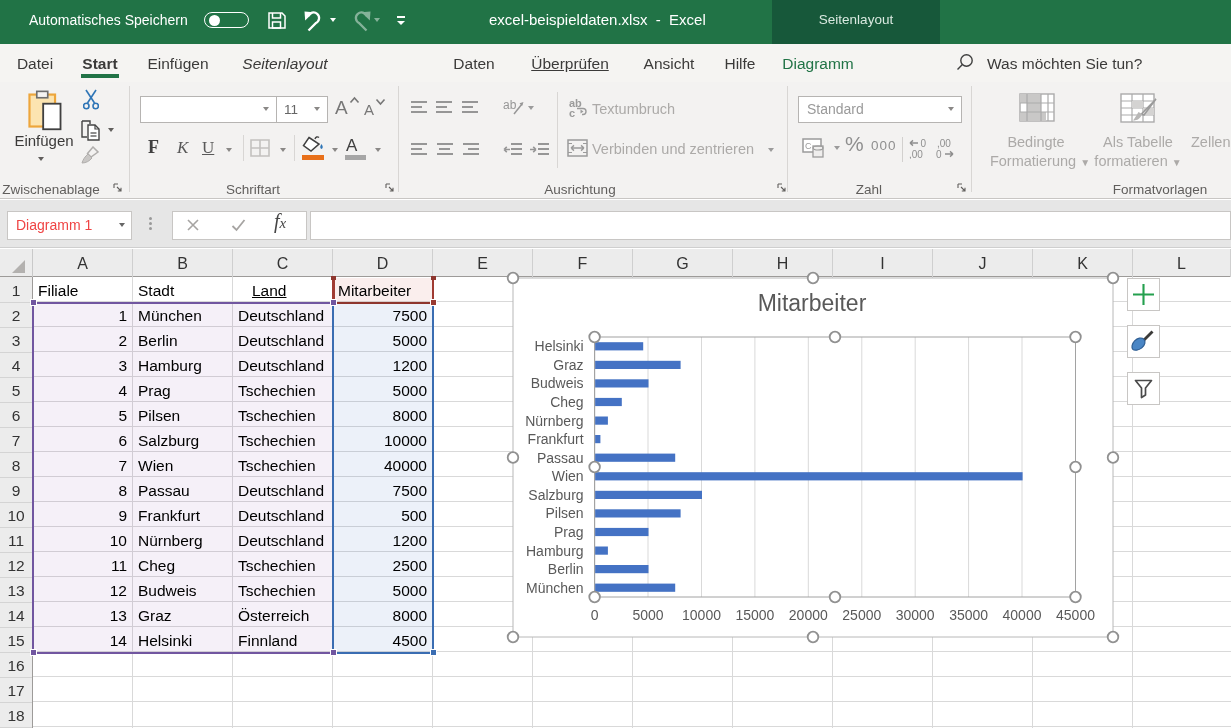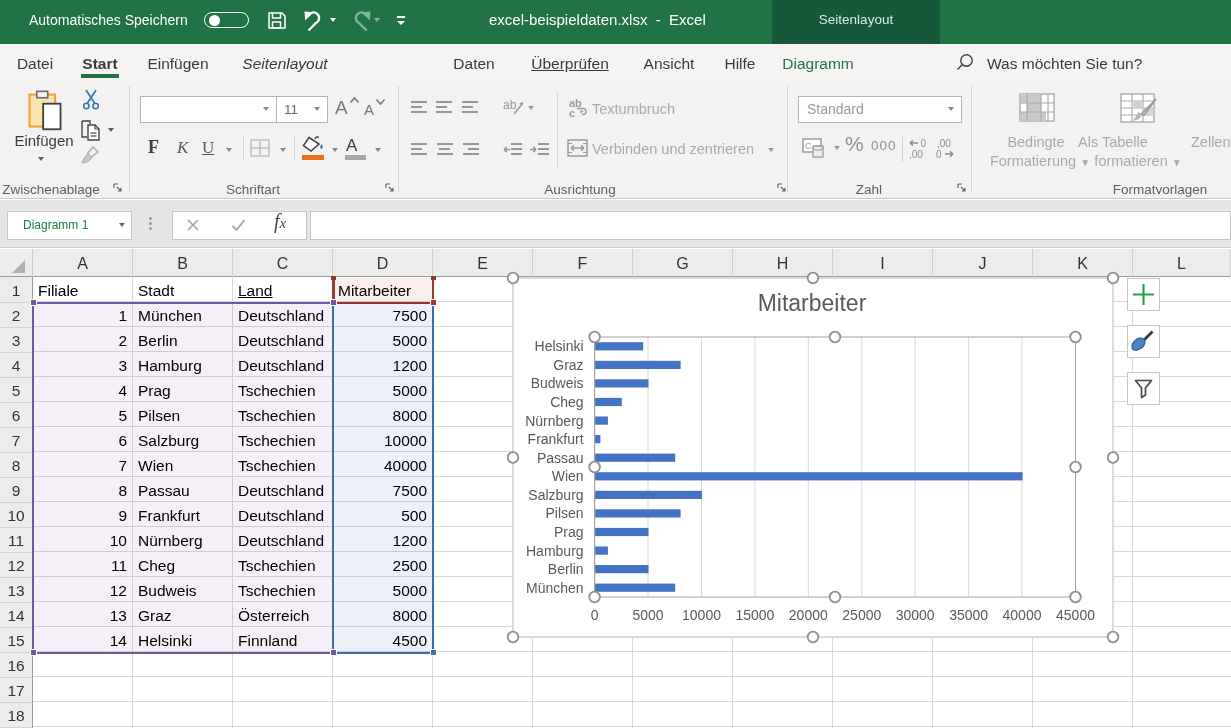--- a/index.html
+++ b/index.html
@@ -259,26 +259,26 @@
       <div class="ric dis" style="left:976px;top:52px;width:120px;text-align:center;font-size:14.5px;">Bedingte</div>
       <div class="ric dis" style="left:976px;top:71px;width:128px;text-align:center;font-size:14.5px;">Formatierung <span style="font-size:10px;">▼</span></div>
       <svg class="abs" style="left:1120px;top:11px" width="42" height="40" viewBox="0 0 42 40">
 <rect x="1" y="1" width="33" height="28" fill="#fff" stroke="#ababab" stroke-width="1.4"></rect>
 <path d="M1 8 h33 M1 15 h33 M1 22 h33 M12 1 v28 M23 1 v28" stroke="#ababab" stroke-width="1.2"></path>
 <rect x="12" y="8" width="11" height="7" fill="#d4d3d2"></rect>
 <rect x="23" y="15" width="11" height="7" fill="#d4d3d2"></rect>
 <path d="M36 6 L24 22 l-2.5 -1 z" fill="#e9e8e7" stroke="#9b9b9b" stroke-width="1.6"></path>
 <path d="M22 21 c-1.5 4.5 -4.5 6.5 -9 6.5 c2.5 -3 3.5 -5.5 5.5 -8.5 Z" fill="#b8b7b6"></path>
 </svg>
-      <div class="ric dis" style="left:1078px;top:52px;width:120px;font-size:14.5px;">Als Tabelle</div>
+      <div class="ric dis" style="left:1078px;top:52px;width:120px;text-align:center;font-size:14.5px;">Als Tabelle</div>
       <div class="ric dis" style="left:1078px;top:71px;width:120px;text-align:center;font-size:14.5px;">formatieren <span style="font-size:10px;">▼</span></div>
       <div class="ric dis" style="left:1191px;top:52px;font-size:14.5px;">Zellen</div>
     </div>
     <div id="fbar" class="abs">
-      <div class="fbox" style="left:7px;width:125px;font-size:12px;color:#15803d;line-height:27px;padding-left:15px;">Diagramm 1</div>
+      <div class="fbox" style="left:7px;width:125px;font-size:14px;color:#ef4444;line-height:27px;padding-left:8px;">Diagramm 1</div>
       <div class="dropt" style="left:119px;top:23px;border-top-color:#666;"></div>
       <div class="abs" style="left:149px;top:17px;width:3px;height:3px;border-radius:50%;background:#999;"></div>
       <div class="abs" style="left:149px;top:22px;width:3px;height:3px;border-radius:50%;background:#999;"></div>
       <div class="abs" style="left:149px;top:27px;width:3px;height:3px;border-radius:50%;background:#999;"></div>
       <div class="fbox" style="left:172px;width:135px;"></div>
       <svg class="abs" style="left:186px;top:18px" width="14" height="14" viewBox="0 0 14 14">
 <path d="M2 2 L12 12 M12 2 L2 12" stroke="#a6a4a2" stroke-width="1.6"></path>
       </svg>
       <svg class="abs" style="left:231px;top:18px" width="15" height="14" viewBox="0 0 15 14">
 <path d="M1.5 8 L5.5 12 L13.5 2" fill="none" stroke="#a6a4a2" stroke-width="1.8"></path>
@@ -335,21 +335,21 @@
       <div class="selr" style="left:430.5px;top:26.5px;width:5px;height:4.5px;background:#8e362e;"></div>
       <div class="selr" style="left:334px;top:52.5px;width:98px;height:2.5px;background:#8e362e;"></div>
       <div class="selr" style="left:29.5px;top:50.0px;width:7px;height:7px;background:#7156a0;border:1px solid #fff;"></div>
       <div class="selr" style="left:329.5px;top:50.0px;width:7px;height:7px;background:#7156a0;border:1px solid #fff;"></div>
       <div class="selr" style="left:29.5px;top:400.0px;width:7px;height:7px;background:#7156a0;border:1px solid #fff;"></div>
       <div class="selr" style="left:329.5px;top:400.0px;width:7px;height:7px;background:#7156a0;border:1px solid #fff;"></div>
       <div class="selr" style="left:429.5px;top:50.0px;width:7px;height:7px;background:#993a31;border:1px solid #fff;"></div>
       <div class="selr" style="left:429.5px;top:400.0px;width:7px;height:7px;background:#3a6db2;border:1px solid #fff;"></div>
       <div class="cell" style="left:38px;top:28.5px;width:92px;">Filiale</div>
       <div class="cell" style="left:138px;top:28.5px;width:92px;">Stadt</div>
-      <div class="cell" style="left:238px;top:28.5px;width:92px;text-decoration:underline;">Land</div>
+      <div class="cell" style="left:252px;top:28.5px;width:92px;text-decoration:underline;">Land</div>
       <div class="cell" style="left:338px;top:28.5px;width:92px;">Mitarbeiter</div>
       <div class="cell" style="left:33px;top:53.5px;width:94px;text-align:right;">1</div>
       <div class="cell" style="left:138px;top:53.5px;width:92px;">München</div>
       <div class="cell" style="left:238px;top:53.5px;width:92px;">Deutschland</div>
       <div class="cell" style="left:333px;top:53.5px;width:94px;text-align:right;">7500</div>
       <div class="cell" style="left:33px;top:78.5px;width:94px;text-align:right;">2</div>
       <div class="cell" style="left:138px;top:78.5px;width:92px;">Berlin</div>
       <div class="cell" style="left:238px;top:78.5px;width:92px;">Deutschland</div>
       <div class="cell" style="left:333px;top:78.5px;width:94px;text-align:right;">5000</div>
       <div class="cell" style="left:33px;top:103.5px;width:94px;text-align:right;">3</div>

